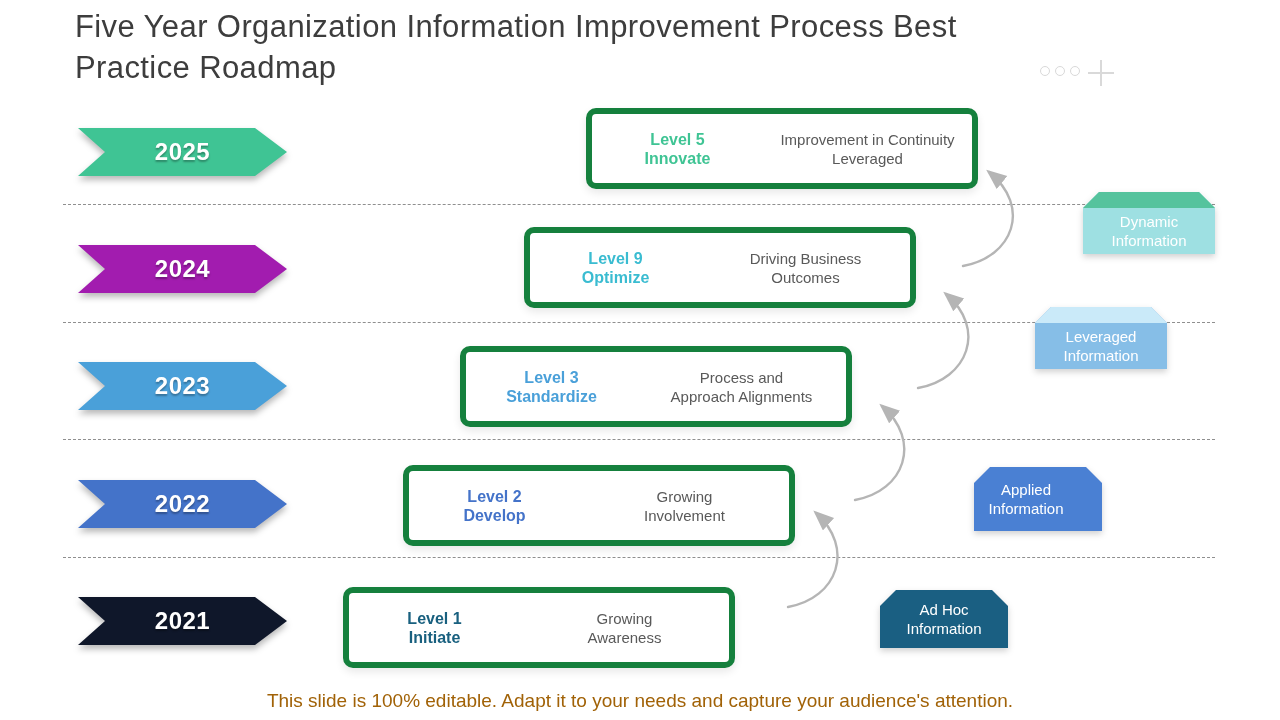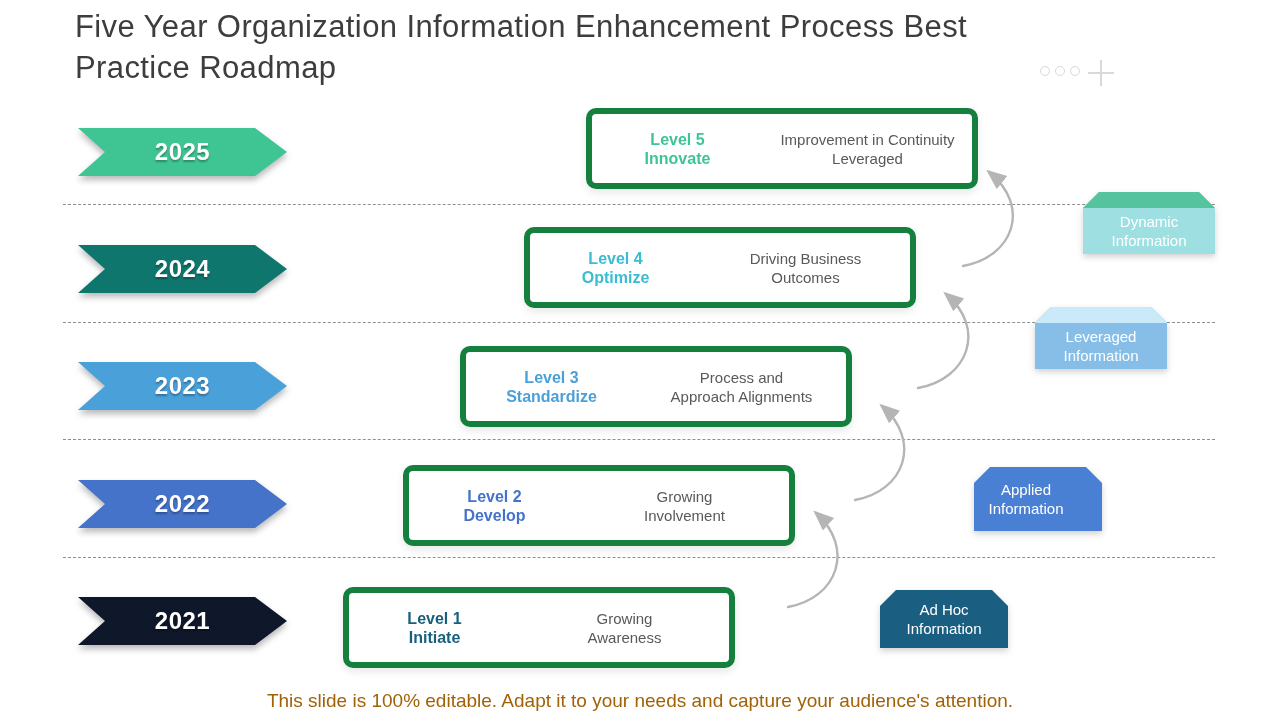--- a/index.html
+++ b/index.html
@@ -37,21 +37,21 @@
   .arrows{position:absolute;left:0;top:0;width:1280px;height:720px;pointer-events:none;}
   
   .footer{position:absolute;left:0;top:690px;width:100%;text-align:center;color:#a16207;font-size:19px;}
 </style>
 </head>
 <body>
 
 <div class="slide">
 
   <div class="title">
-    <div>Five Year Organization Information Enhancement Process Best</div>
+    <div>Five Year Organization Information Improvement Process Best</div>
     <div>Practice Roadmap</div>
   </div>
 
   <div class="more-dots">
     <span></span>
     <span></span>
     <span></span>
   </div>
   <div class="plus"></div>
 
@@ -82,27 +82,27 @@
       <div>Level 5</div>
         <div>Innovate</div>
     </div>
     <div class="desc">
       <div>Improvement in Continuity</div>
         <div>Leveraged</div>
     </div>
   </div>
 
   <div class="chev-wrap" style="top:245px">
-    <div class="chev" style="background-color: #0f766e;">
+    <div class="chev" style="background-color: #a21caf;">
       <span class="yr">2024</span>
     </div>
   </div>
   <div class="card" style="left:524px;top:227px">
     <div class="lvl" style="color: rgb(58, 188, 209);">
-      <div>Level 4</div>
+      <div>Level 9</div>
         <div>Optimize</div>
     </div>
     <div class="desc">
       <div>Driving Business</div>
         <div>Outcomes</div>
     </div>
   </div>
 
   <div class="chev-wrap" style="top:362px">
     <div class="chev" style="background-color: rgb(74, 160, 217);">

